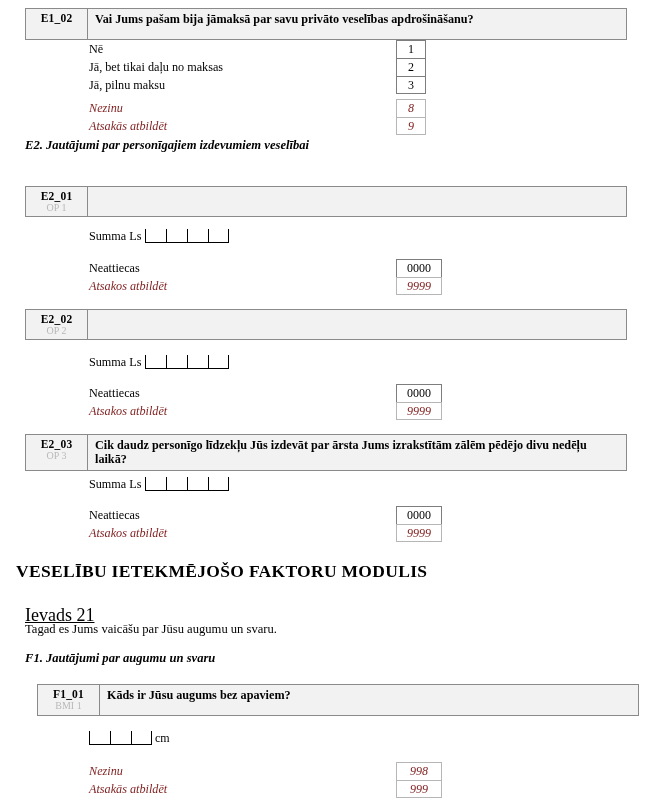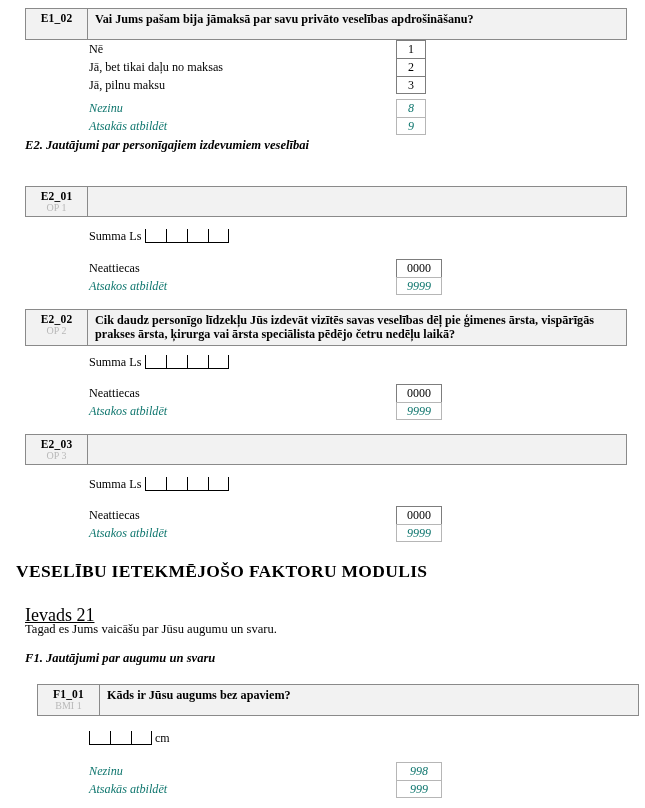--- a/index.html
+++ b/index.html
@@ -89,21 +89,21 @@
     box-sizing: border-box;
     border: 1px solid #7d7d7d;
     border-bottom: none;
     text-align: center;
     font-size: 12px;
     line-height: 16px;
   }
   .optrow.last .vbox { border-bottom: 1px solid #7d7d7d; }
   .optrow.muted .label,
   .optrow.muted .vbox {
-    color: #0f766e;
+    color: #7f1d1d;
     font-style: italic;
   }
   .optrow.muted .vbox { border-color: #b6b6b6; }
 
   
   .optrow.wide .vbox { left: 371px; width: 46px; }
 
   
   .sumrow {
     position: absolute;
@@ -221,21 +221,20 @@
       <span class="vbox">9999</span>
     </div>
   </div>
 
   <div class="qblock" style="top:309px;">
     <div class="qhead">
       <div class="idcell">
         <span class="idtxt">E2_02</span>
         <span class="subtxt">OP 2</span>
       </div>
-      <div class="qtext">Cik daudz personīgo līdzekļu Jūs izdevāt vizītēs savas veselības dēļ pie ģimenes ārsta, vispārīgās prakses ārsta, ķirurga vai ārsta speciālista pēdējo četru nedēļu laikā?</div>
     </div>
   </div>
 
   <div class="sumrow" style="top:355px; left:89px;">
     <span class="slabel">Summa Ls</span><span class="cells"><span class="cell"></span><span class="cell"></span><span class="cell"></span><span class="cell endcap"></span></span>
   </div>
 
   <div class="optlist" style="top:384px; left:25px;">
     <div class="optrow wide">
       <span class="label">Neattiecas</span>
@@ -246,20 +245,21 @@
       <span class="vbox">9999</span>
     </div>
   </div>
 
   <div class="qblock" style="top:434px;">
     <div class="qhead">
       <div class="idcell">
         <span class="idtxt">E2_03</span>
         <span class="subtxt">OP 3</span>
       </div>
+      <div class="qtext">Cik daudz personīgo līdzekļu Jūs izdevāt par ārsta Jums izrakstītām zālēm pēdējo divu nedēļu laikā?</div>
     </div>
   </div>
 
   <div class="sumrow" style="top:477px; left:89px;">
     <span class="slabel">Summa Ls</span><span class="cells"><span class="cell"></span><span class="cell"></span><span class="cell"></span><span class="cell endcap"></span></span>
   </div>
 
   <div class="optlist" style="top:506px; left:25px;">
     <div class="optrow wide">
       <span class="label">Neattiecas</span>

